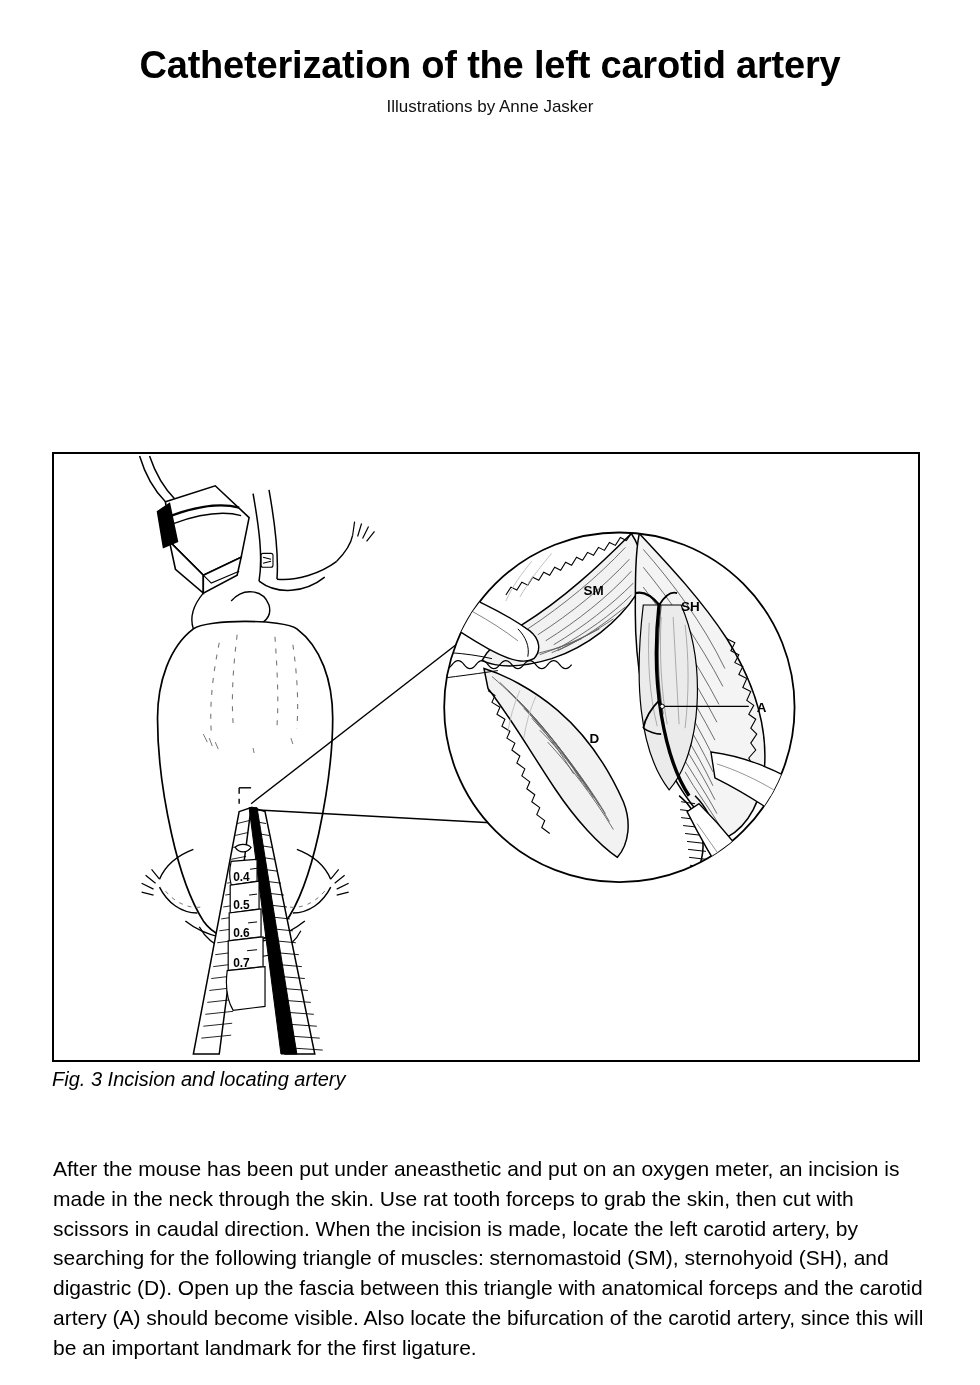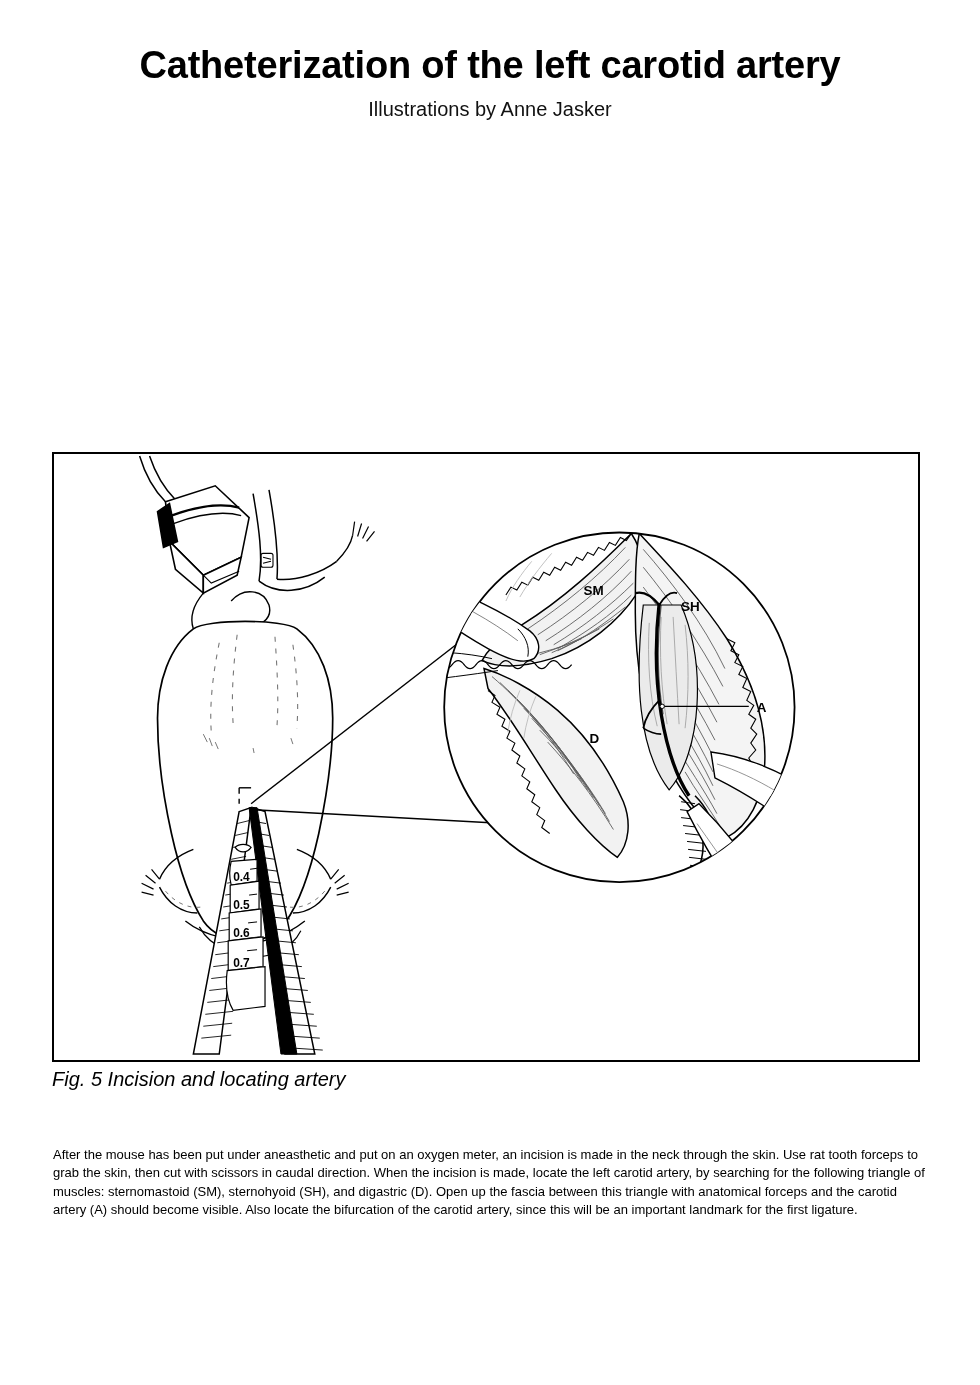--- a/index.html
+++ b/index.html
@@ -26,21 +26,21 @@
   }
   .doc-title {
     font-size: 38px;
     font-weight: bold;
     line-height: 1.12;
     letter-spacing: -0.2px;
     margin: 0;
     color: #000;
   }
   .doc-subtitle {
-    font-size: 20px;
+    font-size: 17px;
     font-weight: normal;
     line-height: 1.2;
     margin: 10px 0 0 0;
     color: #111;
   }
 
   
   .figure-box {
     position: absolute;
     left: 52px;
@@ -69,21 +69,21 @@
     color: #000;
     white-space: nowrap;
   }
 
   
   .body-text {
     position: absolute;
     left: 53px;
     top: 1133px;
     width: 872px;
-    font-size: 13px;
+    font-size: 21px;
     line-height: 1.42;
     color: #000;
     text-align: left;
   }
 
   
   .anno-label {
     font-family: "Liberation Sans", sans-serif;
     font-size: 13.5px;
     font-weight: bold;
@@ -397,15 +397,15 @@
 
       <g stroke="#000" stroke-width="1.1" fill="none">
         <line x1="611" y1="254" x2="698" y2="254"></line>
         <circle cx="611" cy="254" r="2.2" fill="#fff" stroke="#000" stroke-width="1"></circle>
       </g>
       <text class="anno-label" x="706" y="260">A</text>
     </g>
   </svg>
 </div>
 
-<div class="fig-caption">Fig. 5 Incision and locating artery</div>
+<div class="fig-caption">Fig. 3 Incision and locating artery</div>
 
 <p class="body-text">After the mouse has been put under aneasthetic and put on an oxygen meter, an incision is made in the neck through the skin. Use rat tooth forceps to grab the skin, then cut with scissors in caudal direction. When the incision is made, locate the left carotid artery, by searching for the following triangle of muscles: sternomastoid (SM), sternohyoid (SH), and digastric (D). Open up the fascia between this triangle with anatomical forceps and the carotid artery (A) should become visible. Also locate the bifurcation of the carotid artery, since this will be an important landmark for the first ligature.</p>
 
 </body></html>

